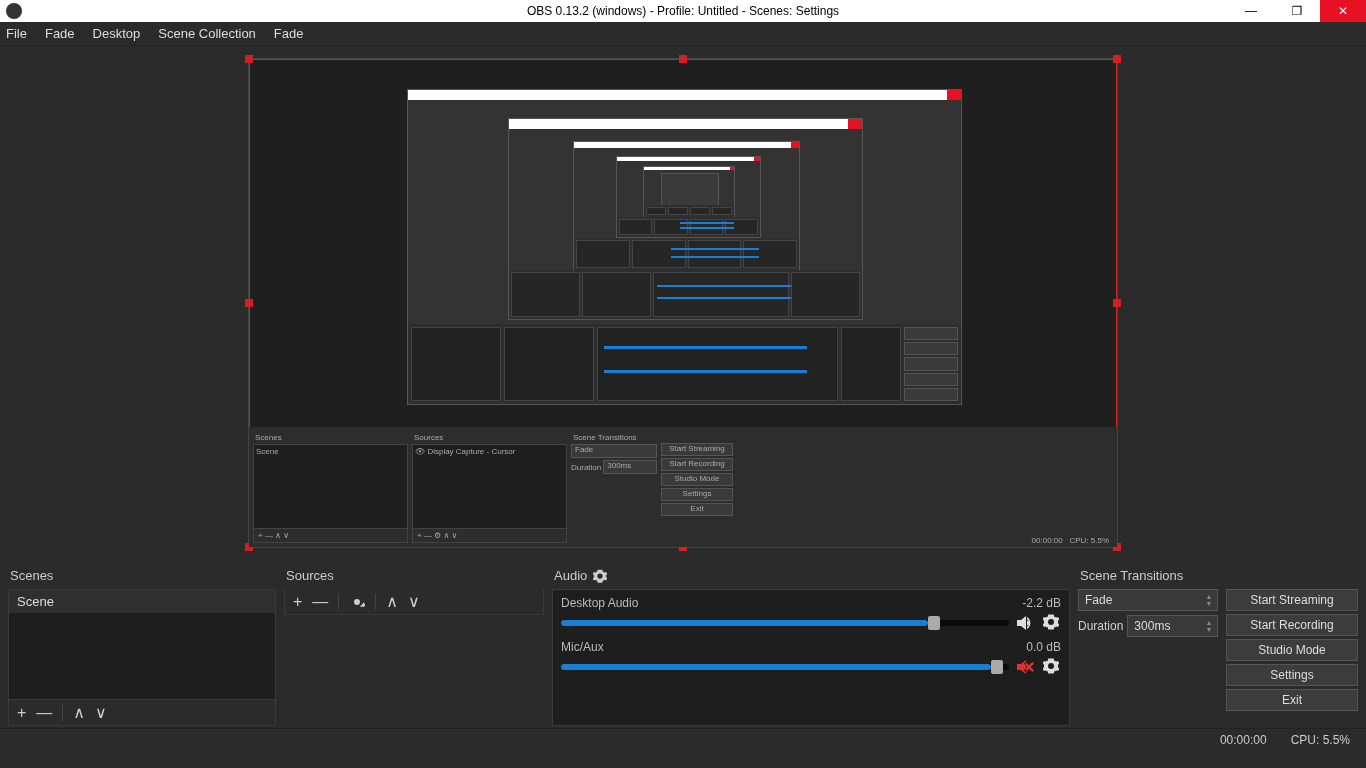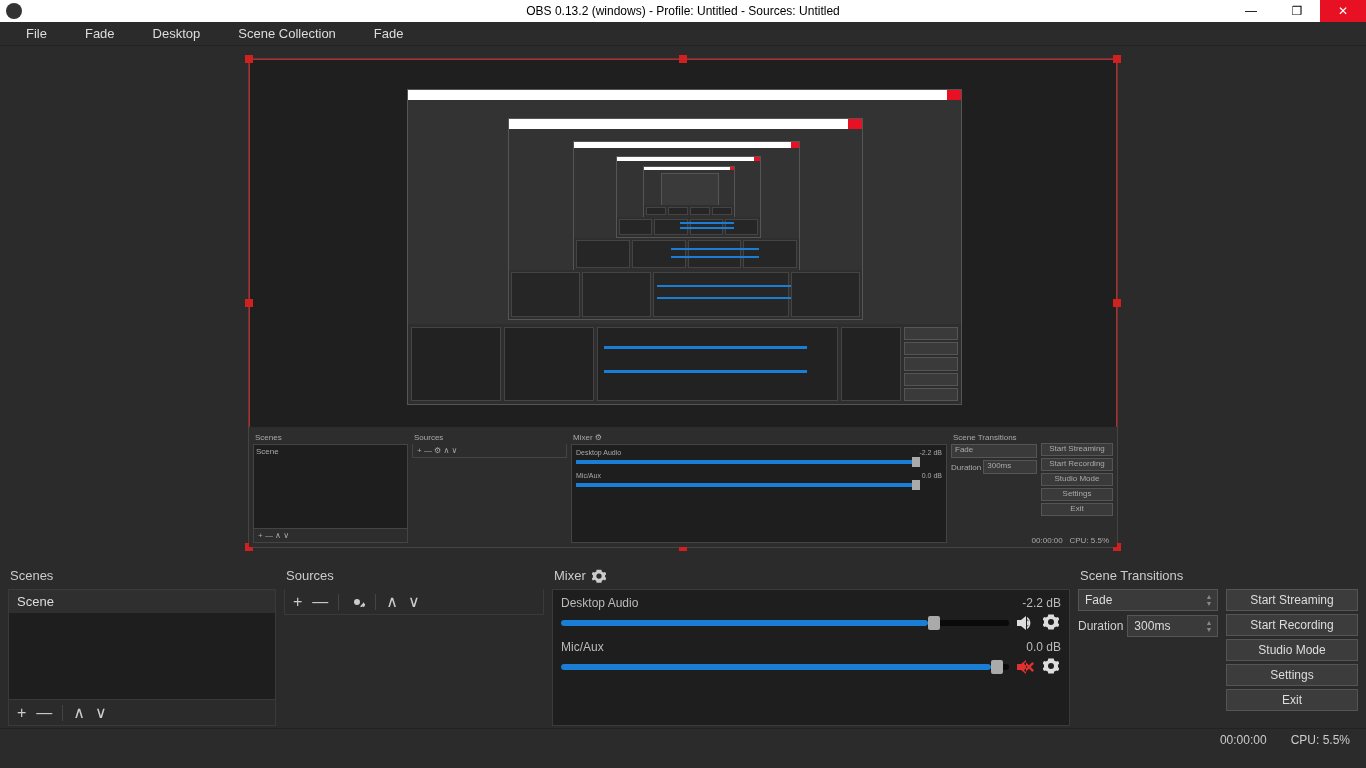--- a/index.html
+++ b/index.html
@@ -8,21 +8,21 @@
   
   .titlebar { height: 22px; background: #fff; color: #000; display: flex; align-items: center; position: relative; }
   .titlebar .app-icon { width: 16px; height: 16px; margin: 0 6px; border-radius: 50%; background: #333; }
   .titlebar .title { position: absolute; left: 50%; transform: translateX(-50%); font-size: 12px; }
   .titlebar .win-controls { margin-left: auto; display: flex; height: 100%; }
   .titlebar .win-btn { width: 46px; display: flex; align-items: center; justify-content: center; font-size: 12px; color:#000; }
   .titlebar .win-btn.close { background: #e81123; color: #fff; }
 
   
   .menubar { height: 24px; background: #2b2b2b; display: flex; align-items: center; padding: 0 6px; gap: 18px; color: #ddd; font-size: 13px; border-bottom: 1px solid #222; }
-  .menubar span { cursor: default; margin-left: 20px; }
+  .menubar span { cursor: default; }
 
   
   .preview-area { height: 514px; background: #2b2b2b; display: flex; align-items: center; justify-content: center; position: relative; }
   .preview-canvas { width: 870px; height: 490px; background: #1f1f1f; position: relative; border: 1px solid #444; }
   .sel-outline { position:absolute; inset:0; border:1px solid #d02020; pointer-events:none;}
   .sel-handle { position:absolute; width:8px; height:8px; background:#d02020; pointer-events:none;}
   .sel-handle.tl{top:-4px;left:-4px}.sel-handle.tr{top:-4px;right:-4px}.sel-handle.bl{bottom:-4px;left:-4px}.sel-handle.br{bottom:-4px;right:-4px}
   .sel-handle.tm{top:-4px;left:calc(50% - 4px)}.sel-handle.bm{bottom:-4px;left:calc(50% - 4px)}
   .sel-handle.ml{top:calc(50% - 4px);left:-4px}.sel-handle.mr{top:calc(50% - 4px);right:-4px}
 
@@ -76,21 +76,21 @@
   .statusbar{ height:22px; background:#2b2b2b; border-top:1px solid #222; display:flex; align-items:center; justify-content:flex-end; gap:24px; padding:0 16px; font-size:12px; color:#ccc;}
 
   .gear{ display:inline-block; }
   .gear svg, .eye svg, .spk svg { display:block; }
 </style>
 </head>
 <body>
 
 <div class="titlebar">
   <div class="app-icon"></div>
-  <div class="title">OBS 0.13.2 (windows) - Profile: Untitled - Sources: Untitled</div>
+  <div class="title">OBS 0.13.2 (windows) - Profile: Untitled - Scenes: Settings</div>
   <div class="win-controls">
     <div class="win-btn">—</div>
     <div class="win-btn">❐</div>
     <div class="win-btn close">✕</div>
   </div>
 </div>
 
 <div class="menubar">
   <span>File</span>
   <span>Fade</span>
@@ -198,40 +198,22 @@
     </div>
 
     <div style="position:absolute;bottom:0;left:0;right:0;height:120px;display:flex;gap:4px;padding:4px;background:#2d2d2d;font-size:8px;color:#aaa;">
       <div style="width:155px;display:flex;flex-direction:column;">
         <div style="padding:2px">Scenes</div>
         <div style="flex:1;background:#1e1e1e;border:1px solid #444;padding:2px">Scene</div>
         <div style="height:14px;border:1px solid #444;border-top:none;display:flex;gap:6px;padding:0 4px;align-items:center">+  —  ∧  ∨</div>
       </div>
       <div style="width:155px;display:flex;flex-direction:column;">
         <div style="padding:2px">Sources</div>
+        <div style="flex:1;background:#1e1e1e;border:1px solid #444;padding:2px">👁 Display Capture - Cursor</div>
         <div style="height:14px;border:1px solid #444;border-top:none;display:flex;gap:6px;padding:0 4px;align-items:center">+  —  ⚙  ∧  ∨</div>
-      </div>
-      <div style="flex:1;display:flex;flex-direction:column;">
-        <div style="padding:2px">Mixer ⚙</div>
-        <div style="flex:1;background:#1e1e1e;border:1px solid #444;padding:4px;position:relative;">
-          <div style="font-size:7px;display:flex;justify-content:space-between">
-              <span>Desktop Audio</span>
-              <span>-2.2 dB</span>
-            </div>
-          <div style="height:4px;background:#1a7fd4;margin:4px 24px 8px 0;position:relative">
-              <div style="position:absolute;right:-2px;top:-3px;width:8px;height:10px;background:#aaa"></div>
-            </div>
-          <div style="font-size:7px;display:flex;justify-content:space-between">
-              <span>Mic/Aux</span>
-              <span>0.0 dB</span>
-            </div>
-          <div style="height:4px;background:#1a7fd4;margin:4px 24px 0 0;position:relative">
-              <div style="position:absolute;right:-2px;top:-3px;width:8px;height:10px;background:#aaa"></div>
-            </div>
-        </div>
       </div>
       <div style="width:86px;display:flex;flex-direction:column;">
         <div style="padding:2px">Scene Transitions</div>
         <div style="background:#3a3a3a;border:1px solid #555;height:14px;padding:0 3px">Fade</div>
         <div style="display:flex;gap:2px;margin-top:2px;align-items:center">
             <span>Duration</span>
             <div style="flex:1;background:#3a3a3a;border:1px solid #555;height:14px;padding:0 3px">300ms</div>
           </div>
       </div>
       <div style="width:72px;display:flex;flex-direction:column;gap:2px;padding-top:12px;">
@@ -276,21 +258,21 @@
           </svg>
       </span>
       <span class="tb-sep"></span>
       <span>∧</span>
       <span>∨</span>
     </div>
   </div>
 
   <div class="panel mixer">
     <div class="panel-header">
-      <span>Mixer</span>
+      <span>Audio</span>
       <span class="gear">
         <svg width="14" height="14" viewBox="0 0 16 16">
             <path fill="#ccc" d="M8 5a3 3 0 100 6 3 3 0 000-6zm7 3c0 .4 0 .8-.1 1.2l1.6 1.3-1.5 2.6-1.9-.7c-.6.5-1.3.9-2 1.2l-.3 2H5.2l-.3-2c-.7-.3-1.4-.7-2-1.2l-1.9.7L-.5 10.9l1.6-1.3C1 9.2 1 8.8 1 8.4s0-.8.1-1.2L-.5 5.9 1 3.3l1.9.7c.6-.5 1.3-.9 2-1.2l.3-2h5.6l.3 2c.7.3 1.4.7 2 1.2l1.9-.7 1.5 2.6-1.6 1.3c.1.4.1.8.1 1.2z"></path>
           </svg>
       </span>
     </div>
     <div class="mixer-body">
 
       <div class="mixer-ch">
         <div class="row1">

